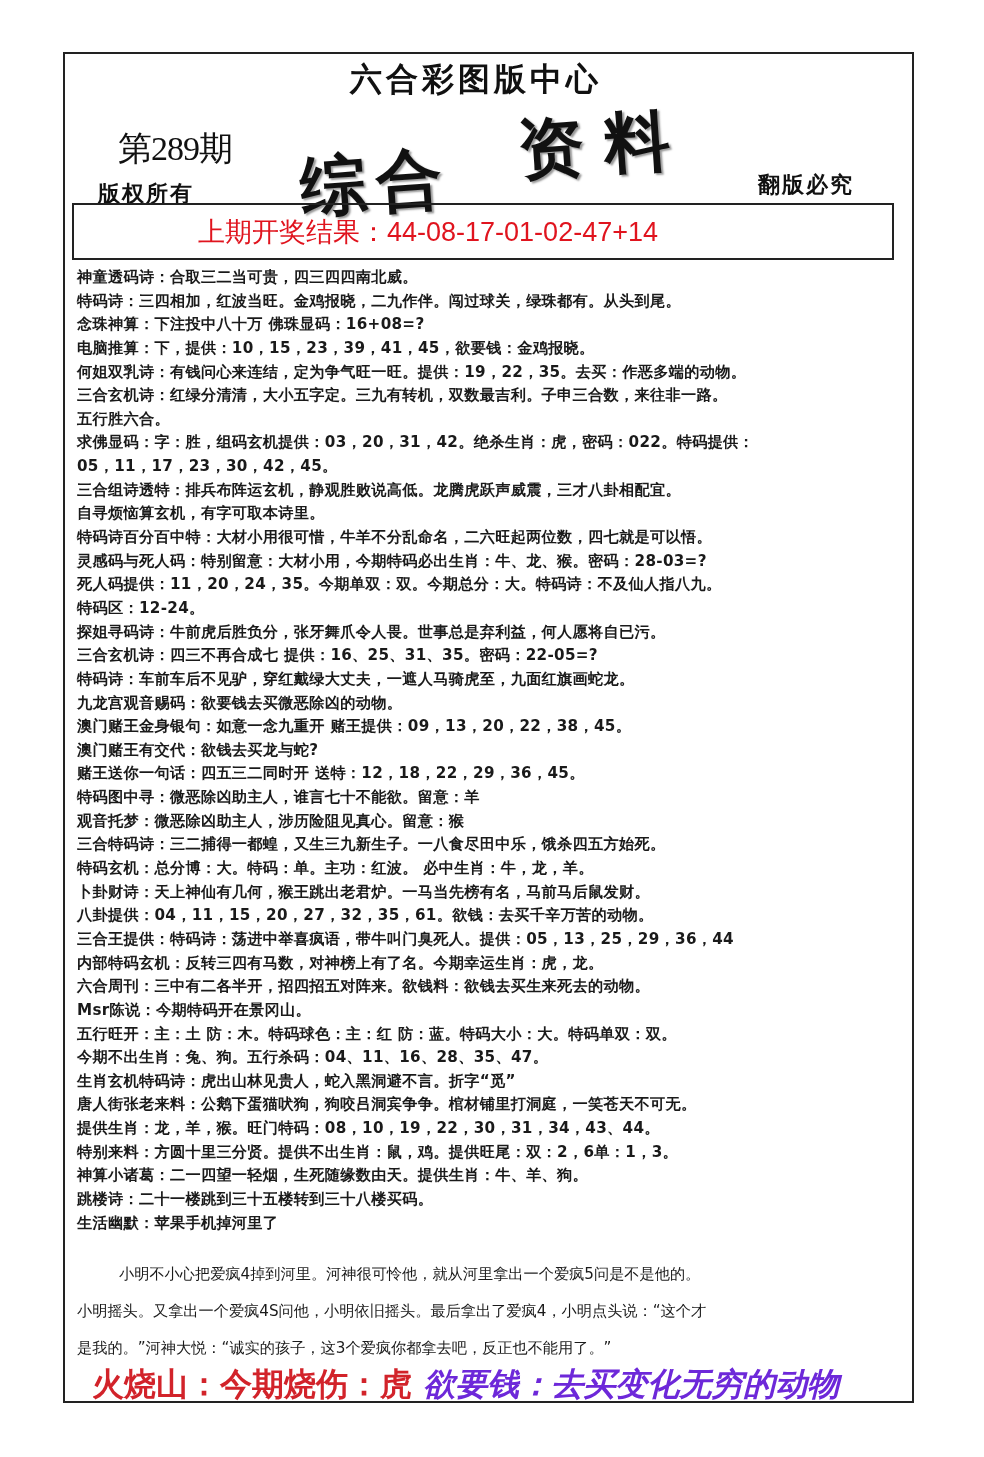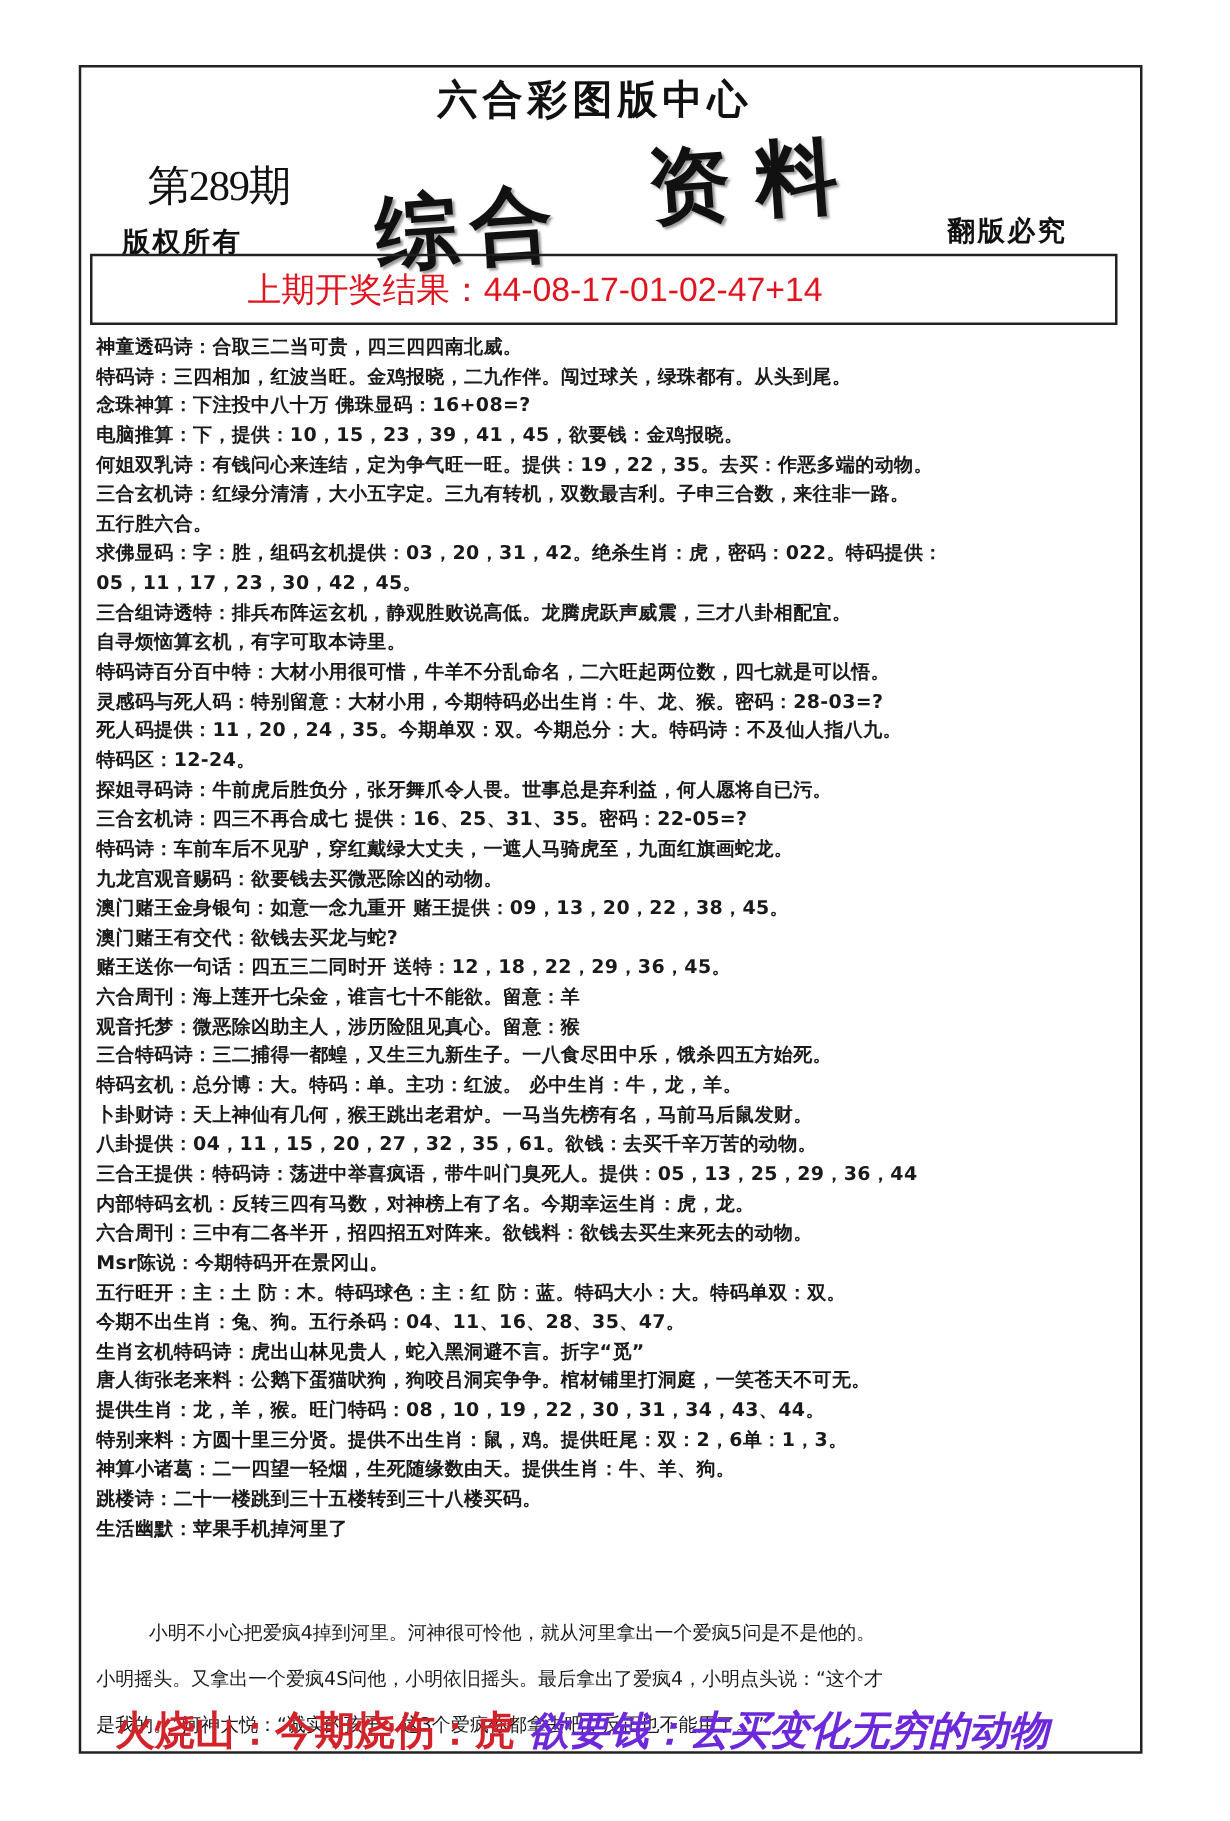--- a/index.html
+++ b/index.html
@@ -22,21 +22,21 @@
   .copyright-right { position: absolute; left: 758px; top: 170px; font-size: 22px; font-weight: bold;
                      letter-spacing: 2px; font-family: "DejaVu Serif", serif; }
   .result-box { position: absolute; left: 72px; top: 203px; width: 822px; height: 57px;
                 border: 2.5px solid #222; box-sizing: border-box; display: flex; align-items: center;
                 justify-content: center; }
   .result-text { font-family: "Liberation Sans", sans-serif; font-size: 27px; color: #e0141e;
                  letter-spacing: 0px; margin-left: -110px; }
   .lines { position: absolute; left: 77px; top: 266px; width: 835px; }
   .line { font-size: 15.2px; line-height: 23.65px; height: 23.65px; white-space: nowrap;
           font-weight: bold; color: #1a1a1a; letter-spacing: 0.3px; }
-  .story { position: absolute; left: 77px; top: 1288px; width: 835px; }
+  .story { position: absolute; left: 77px; top: 1256px; width: 835px; }
   .story-line { font-size: 15.2px; line-height: 37px; height: 37px; white-space: nowrap; color: #1a1a1a; }
   .story-line.indent { padding-left: 42px; }
   .bottom-banner { position: absolute; left: 92px; top: 1363px; font-size: 32px; font-weight: bold;
                    font-family: "DejaVu Serif", serif; white-space: nowrap; letter-spacing: 0px; }
   .red { color: #d2232a; margin-top: 32px; }
   .green { color: #6d28d9; font-style: italic; }
 </style>
 </head>
 <body>
 
@@ -69,21 +69,21 @@
   <div class="line">灵感码与死人码：特别留意：大材小用，今期特码必出生肖：牛、龙、猴。密码：28-03=?</div>
   <div class="line">死人码提供：11，20，24，35。今期单双：双。今期总分：大。特码诗：不及仙人指八九。</div>
   <div class="line">特码区：12-24。</div>
   <div class="line">探姐寻码诗：牛前虎后胜负分，张牙舞爪令人畏。世事总是弃利益，何人愿将自已污。</div>
   <div class="line">三合玄机诗：四三不再合成七  提供：16、25、31、35。密码：22-05=?</div>
   <div class="line">特码诗：车前车后不见驴，穿红戴绿大丈夫，一遮人马骑虎至，九面红旗画蛇龙。</div>
   <div class="line">九龙宫观音赐码：欲要钱去买微恶除凶的动物。</div>
   <div class="line">澳门赌王金身银句：如意一念九重开  赌王提供：09，13，20，22，38，45。</div>
   <div class="line">澳门赌王有交代：欲钱去买龙与蛇?</div>
   <div class="line">赌王送你一句话：四五三二同时开 送特：12，18，22，29，36，45。</div>
-  <div class="line">六合周刊：海上莲开七朵金，谁言七十不能欲。留意：羊</div>
+  <div class="line">特码图中寻：微恶除凶助主人，谁言七十不能欲。留意：羊</div>
   <div class="line">观音托梦：微恶除凶助主人，涉历险阻见真心。留意：猴</div>
   <div class="line">三合特码诗：三二捕得一都蝗，又生三九新生子。一八食尽田中乐，饿杀四五方始死。</div>
   <div class="line">特码玄机：总分博：大。特码：单。主功：红波。  必中生肖：牛，龙，羊。</div>
   <div class="line">卜卦财诗：天上神仙有几何，猴王跳出老君炉。一马当先榜有名，马前马后鼠发财。</div>
   <div class="line">八卦提供：04，11，15，20，27，32，35，61。欲钱：去买千辛万苦的动物。</div>
   <div class="line">三合王提供：特码诗：荡进中举喜疯语，带牛叫门臭死人。提供：05，13，25，29，36，44</div>
   <div class="line">内部特码玄机：反转三四有马数，对神榜上有了名。今期幸运生肖：虎，龙。</div>
   <div class="line">六合周刊：三中有二各半开，招四招五对阵来。欲钱料：欲钱去买生来死去的动物。</div>
   <div class="line">Msr陈说：今期特码开在景冈山。</div>
   <div class="line">五行旺开：主：土 防：木。特码球色：主：红 防：蓝。特码大小：大。特码单双：双。</div>

